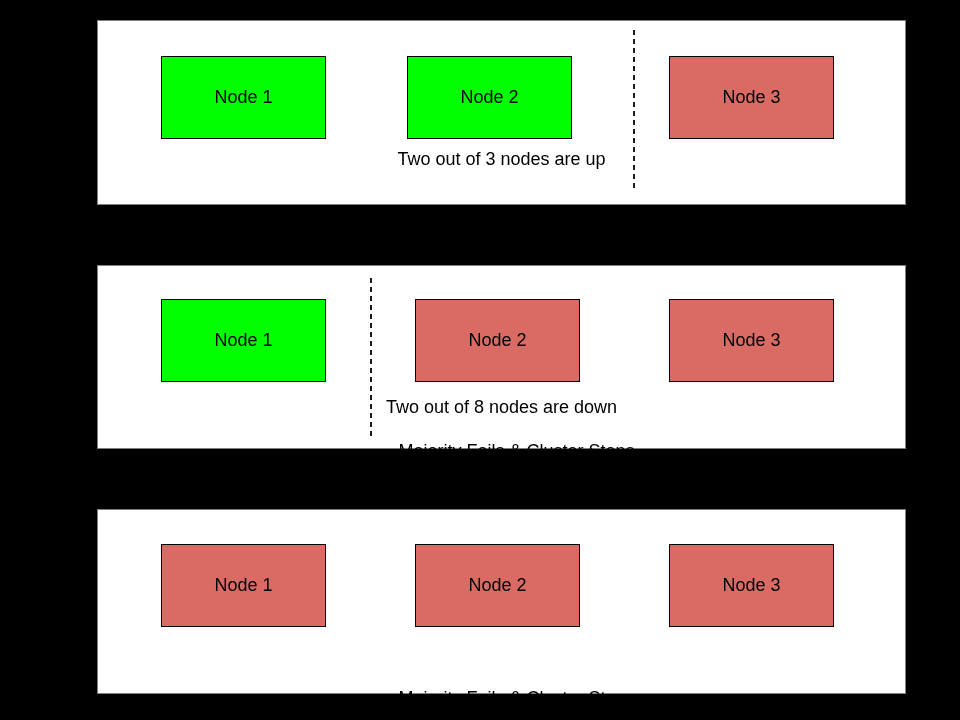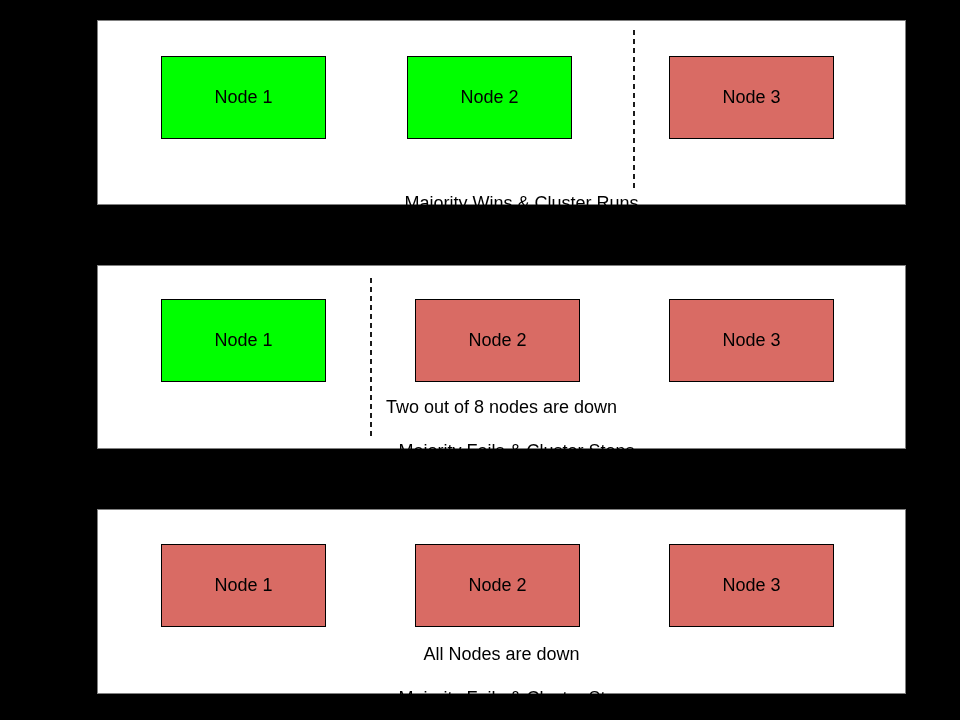--- a/index.html
+++ b/index.html
@@ -93,22 +93,21 @@
     <div class="node n1" data-status="up">
       <span>Node 1</span>
     </div>
     <div class="node n2" data-status="up">
       <span>Node 2</span>
     </div>
     <div class="node n3" data-status="down">
       <span>Node 3</span>
     </div>
     <div class="divider"></div>
-    <div class="caption"><br>
-      <span>, Majority Wins &amp; Cluster Runs</span>
+    <div class="caption"><span>Two out of 3 nodes are up</span><br>
     </div>
   </div>
 
   <div class="panel p2">
     <div class="node n1" data-status="up">
       <span>Node 1</span>
     </div>
     <div class="node n2" data-status="down">
       <span>Node 2</span>
     </div>
@@ -124,18 +123,18 @@
   <div class="panel p3">
     <div class="node n1" data-status="down">
       <span>Node 1</span>
     </div>
     <div class="node n2" data-status="down">
       <span>Node 2</span>
     </div>
     <div class="node n3" data-status="down">
       <span>Node 3</span>
     </div>
-    <div class="caption"><span>All Nodes are down</span><br>
+    <div class="caption"><br>
       <span>Majority Fails &amp; Cluster Stops</span>
     </div>
   </div>
 
 </div>
 
 </body></html>

